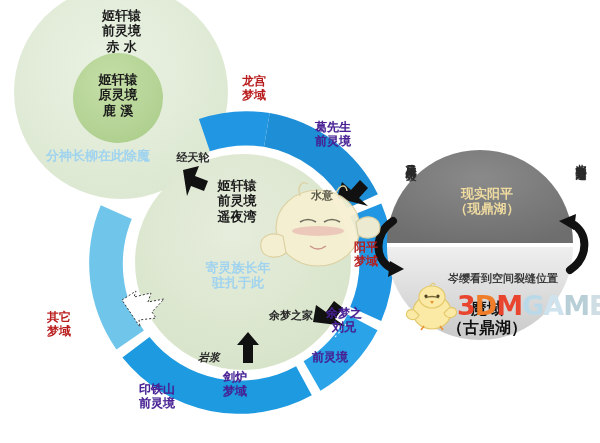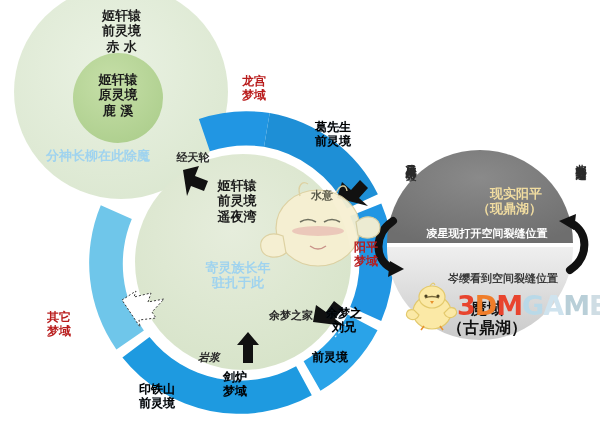--- a/index.html
+++ b/index.html
@@ -15,27 +15,27 @@
 
   .lbl { position:absolute; text-align:center; line-height:1.18; white-space:pre-line; }
 
   
   .dk { color:#1b1b1b; font-weight:bold; }
   
   .bl { color:#9fd3ef; font-weight:bold; }
   
   .nv { color:#b91c1c; font-weight:bold; }
   
-  .wt { color:#000000; font-weight:bold; text-shadow:0 0 1px rgba(0,60,120,.35); }
+  .wt { color:#4c1d95; font-weight:bold; text-shadow:0 0 1px rgba(0,60,120,.35); }
   
   .sm { color:#2a2a2a; font-weight:bold; }
   
   .vert { writing-mode:vertical-rl; text-orientation:upright; letter-spacing:1px; }
 
-  .gold { color:#f0dca0; font-weight:bold;text-align:right; }
+  .gold { color:#f0dca0; font-weight:bold; }
   .greytxt { color:#ffffff; font-weight:bold; }
   .greytxt2 { color:#3b3b3b; font-weight:bold; }
   .blk { color:#111; font-weight:bold; }
 
   
   #logo { position:absolute; right:8px; bottom:4px; width:190px; height:50px; }
   #logo .word { position:absolute; left:55px; top:8px; font-size:27px; font-weight:bold;
                 font-family:"DejaVu Sans","Liberation Sans",sans-serif; letter-spacing:-1px; }
   #logo .w1 { color:#e8442e; }
   #logo .w2 { color:#f07d2a; }
@@ -198,21 +198,20 @@
 
   <div class="lbl sm" style="left:192px; top:352px; width:34px; font-size:11px;font-style:italic;">岩浆</div>
 
   <div class="vert sm" style="position:absolute; left:402px; top:155px; font-size:11px; height:104px;">凌星见所用符箓</div>
 
   <div class="vert sm" style="position:absolute; left:572px; top:155px; font-size:11px; height:92px;">北溟裂空通道</div>
 
   <div class="lbl gold" style="left:432px; top:186px; width:110px; font-size:13px;">现实阳平
 （现鼎湖）</div>
 
-  <div class="lbl greytxt" style="left:414px; top:228px; width:146px; font-size:11px;">凌星现打开空间裂缝位置</div>
 
   <div class="lbl greytxt2" style="left:430px; top:273px; width:146px; font-size:11px;">岑缨看到空间裂缝位置</div>
 
   <div class="lbl blk" style="left:432px; top:300px; width:110px; font-size:16px;">魔域
 （古鼎湖）</div>
 
   <div id="logo">
     <svg width="60" height="50" viewBox="0 0 60 50" style="position:absolute;left:0;top:0;">
       <ellipse cx="30" cy="30" rx="19" ry="17" fill="#fbe9a6" stroke="#e3c96c" stroke-width="1.2"></ellipse>
       <ellipse cx="30" cy="15" rx="13" ry="11" fill="#fbe9a6" stroke="#e3c96c" stroke-width="1.2"></ellipse>

